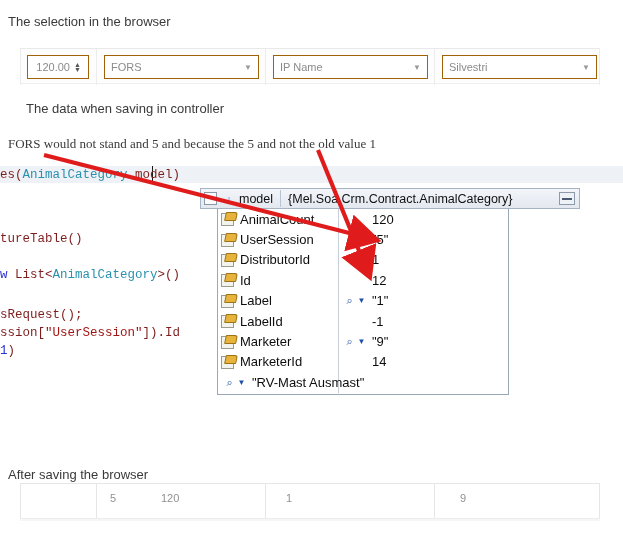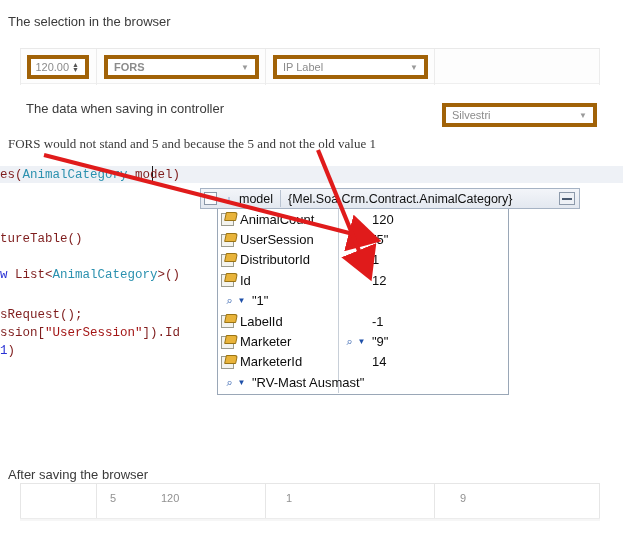--- a/index.html
+++ b/index.html
@@ -30,41 +30,41 @@
     position: absolute; left: 20px; top: 48px;
     width: 580px; height: 36px;
     background: #fdfdfd;
     border-top: 1px solid #e9e9e9;
     border-bottom: 1px solid #efefef;
   }
   .cellsep { position:absolute; top:0; width:1px; height:36px; background:#ececec; }
 
   .fld {
     position: absolute;
-    border: 4px solid #a16207;
+    border: 1px solid #a16207;
     background: #ffffff;
     height: 24px;
     top: 6px;
     font-size: 11px;
     color: #8b8b8b;
     display: flex;
     align-items: center;
     padding: 0 6px;
   }
   .fld .txt { flex: 1 1 auto; white-space: nowrap; overflow: hidden; }
   .spin { width: 9px; display:flex; flex-direction:column; align-items:center;
           justify-content:center; line-height:5px; font-size:7px; color:#555; }
   .spin i { font-style: normal; display:block; }
   .carat { font-size: 8px; color:#9a9a9a; padding-left:4px; }
 
   #fld-num    { left: 7px;   width: 62px; justify-content: flex-end; }
   #fld-num .txt { text-align: right; flex: 0 0 auto; padding-right:3px; }
-  #fld-fors   { left: 84px;  width: 155px; font-weight: bold; }
+  #fld-fors   { left: 84px;  width: 155px; }
   #fld-ipsw   { left: 253px; width: 155px; }
-  #fld-silv   { left: 422px; width: 155px; margin-top: 48px; }
+  #fld-silv   { left: 422px; width: 155px; }
 
   
   #code {
     position: absolute; left: 0; top: 168px;
     width: 260px; height: 240px;
     font-family: "Liberation Mono", monospace;
     font-size: 12.5px;
     white-space: pre;
     color: #222;
   }
@@ -216,21 +216,21 @@
         <i>▼</i>
       </span>
     </div>
 
     <div class="fld" id="fld-fors">
       <span class="txt">FORS</span>
       <span class="carat">▼</span>
     </div>
 
     <div class="fld" id="fld-ipsw">
-      <span class="txt">IP Label</span>
+      <span class="txt">IP Name</span>
       <span class="carat">▼</span>
     </div>
 
     <div class="fld" id="fld-silv">
       <span class="txt">Silvestri</span>
       <span class="carat">▼</span>
     </div>
   </div>
 
   <div class="caption" id="cap-controller">The data when saving in controller</div>
@@ -290,20 +290,24 @@
             <span class="ficon"></span>
             <span>Id</span>
           </div>
           <div class="valCell">
             <span class="magn blank">⌕</span>
             <span class="dd blank">▼</span>
             <span class="valtxt">12</span>
           </div>
         </div>
         <div class="row">
+          <div class="nameCell">
+            <span class="ficon"></span>
+            <span>Label</span>
+          </div>
           <div class="valCell">
             <span class="magn">⌕</span>
             <span class="dd">▼</span>
             <span class="valtxt">"1"</span>
           </div>
         </div>
         <div class="row">
           <div class="nameCell">
             <span class="ficon"></span>
             <span>LabelId</span>

